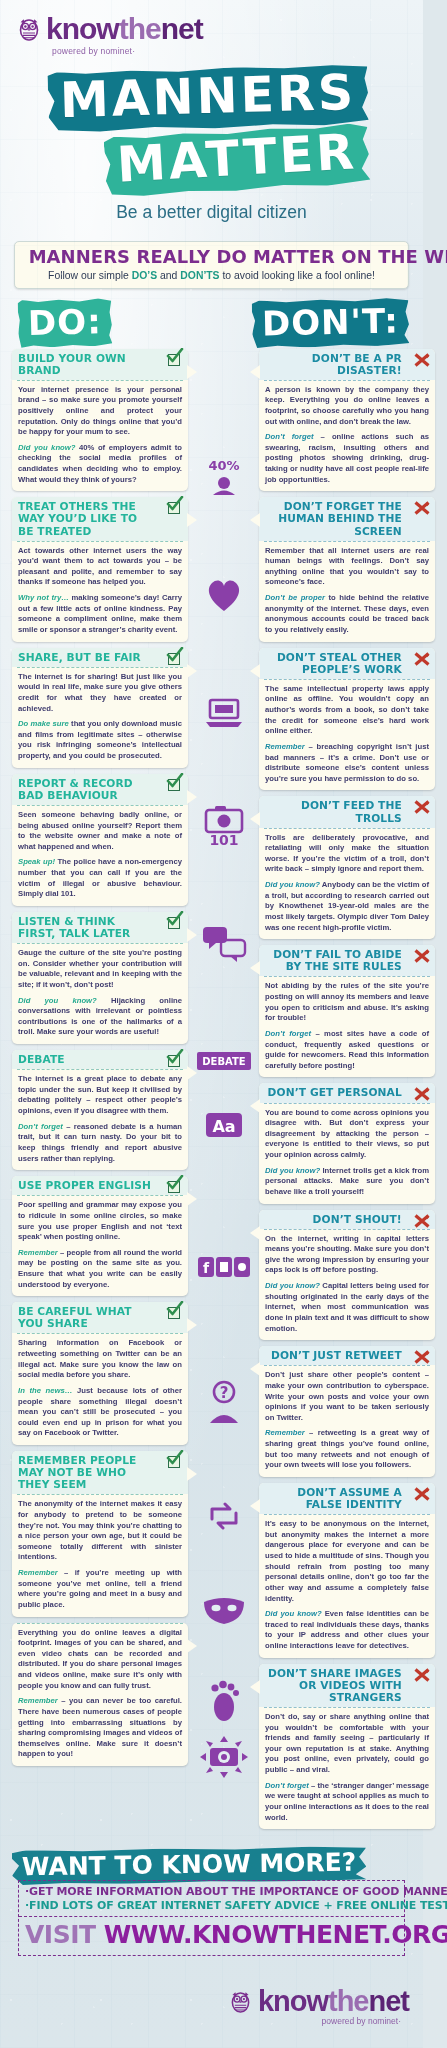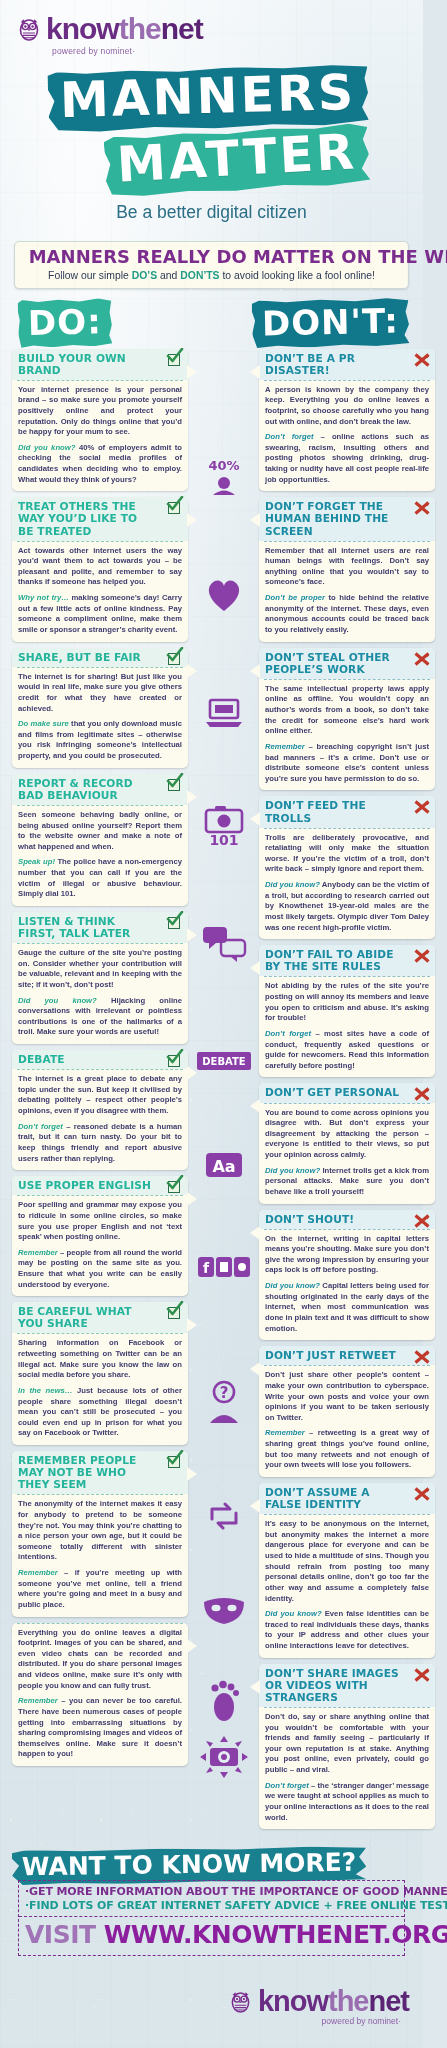--- a/index.html
+++ b/index.html
@@ -144,21 +144,21 @@
     margin-bottom: 6px;
     box-shadow: 0 1px 2px rgba(0,0,0,.17);
     overflow: visible;
   }
   .card-head {
     position: relative;
     padding: 4px 26px 3px 6px;
     border-radius: 5px 5px 0 0;
   }
   .do .card-head { background: #e6f3ef; }
-  .dont .card-head { background: #e3f0f3; }
+  .dont .card-head { background: #e3f0f3; text-align: right; }
   .card-title {
     font-family: "DejaVu Sans", sans-serif;
     font-weight: bold;
     font-size: 11.2px;
     line-height: 1.08;
     letter-spacing: .1px;
     transform: scaleX(.95);
     transform-origin: left center;
   }
   .do .card-title { color: #23b49b; }
@@ -683,21 +683,21 @@
             <rect x="20" y="16" width="24" height="16" rx="4" fill="none" stroke="#8a3fa8" stroke-width="2.4"></rect>
             <path d="M36 32 l0 6 l-7 -6 z" fill="#8a3fa8"></path>
           </svg>
         </div>
         <div class="icon-slot" style="top: 700px;">
           <svg width="56" height="26" viewBox="0 0 56 26">
             <rect x="1" y="3" width="54" height="18" rx="2" fill="#8a3fa8"></rect>
             <text x="28" y="16" font-size="10" font-weight="bold" fill="#fff" text-anchor="middle" font-family="DejaVu Sans">DEBATE</text>
           </svg>
         </div>
-        <div class="icon-slot" style="top: 800px;">
+        <div class="icon-slot" style="top: 760px;">
           <svg width="40" height="34" viewBox="0 0 40 34">
             <rect x="2" y="4" width="36" height="24" rx="4" fill="#8a3fa8"></rect>
             <text x="20" y="23" font-size="16" font-weight="bold" fill="#fff" text-anchor="middle" font-family="DejaVu Sans">Aa</text>
           </svg>
         </div>
         <div class="icon-slot" style="top: 905px;">
           <svg width="54" height="26" viewBox="0 0 54 26">
             <rect x="1" y="3" width="16" height="20" rx="3" fill="#8a3fa8"></rect>
             <text x="9" y="19" font-size="14" font-weight="bold" fill="#fff" text-anchor="middle" font-family="DejaVu Sans">f</text>
             <rect x="19" y="3" width="16" height="20" rx="3" fill="#8a3fa8"></rect>

